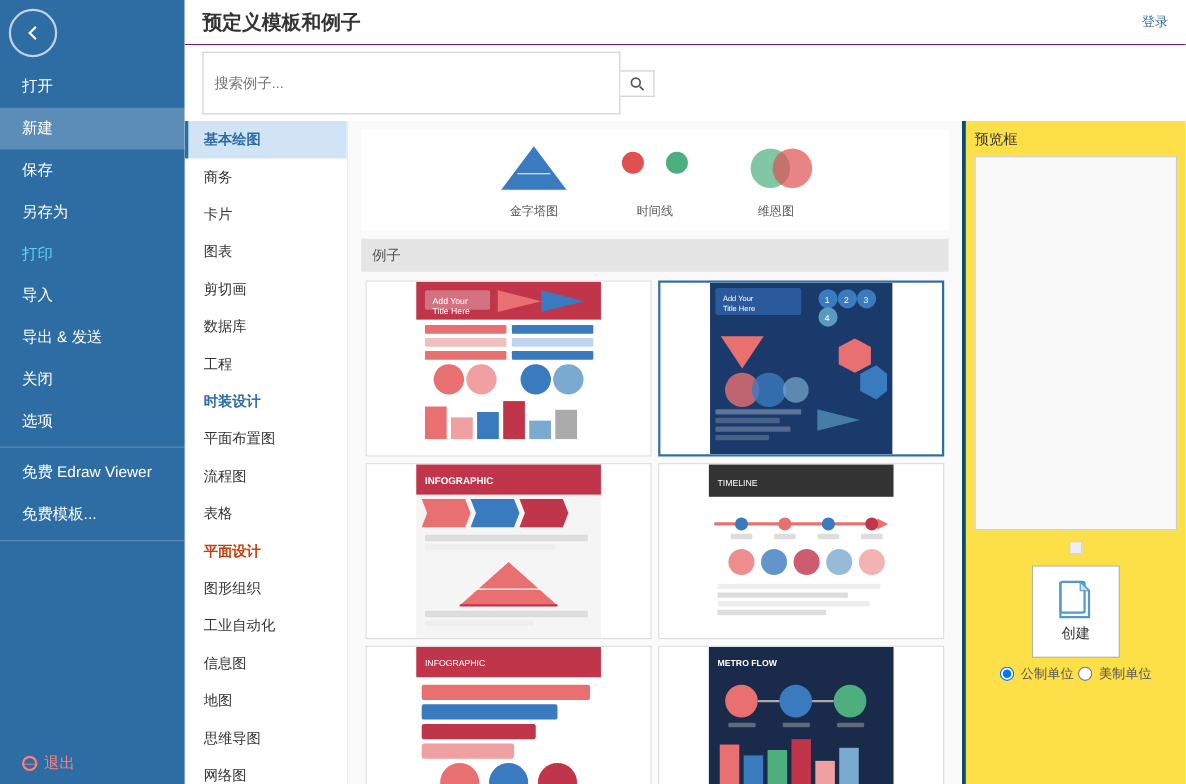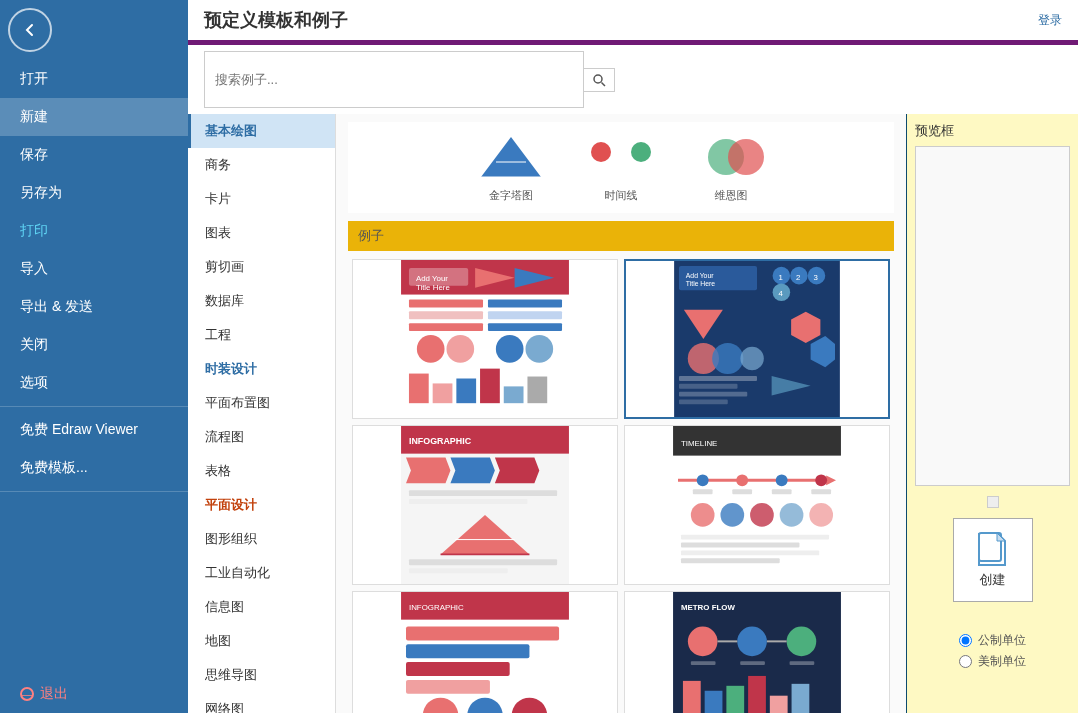--- a/index.html
+++ b/index.html
@@ -1,20 +1,20 @@
 <!DOCTYPE html>
 <html><head>
   <meta charset="utf-8">
   <style>
     * { box-sizing: border-box; margin: 0; padding: 0; }
     body { font-family: "Microsoft YaHei", "SimHei", sans-serif; font-size: 13px; display: flex; height: 713px; width: 1078px; overflow: hidden; background: #f0f0f0; }
 
     
     #sidebar {
-      width: 188px;
+      width: 168px;
       background: #2e6da4;
       color: white;
       display: flex;
       flex-direction: column;
       flex-shrink: 0;
       height: 100%;
     }
     #sidebar .back-btn {
       width: 44px; height: 44px;
       margin: 8px;
@@ -46,21 +46,21 @@
       height: 100%;
     }
 
     
     #topbar {
       display: flex;
       align-items: center;
       justify-content: space-between;
       padding: 8px 16px;
       background: white;
-      border-bottom: 5px solid #701a75;
+      border-bottom: 1px solid #701a75;
     }
     #topbar h1 { font-size: 18px; font-weight: bold; color: #333; }
     #topbar .login-link { color: #2e6da4; cursor: pointer; font-size: 12px; }
 
     
     #searchbar {
       display: flex;
       align-items: center;
       padding: 6px 16px;
       background: white;
@@ -124,21 +124,21 @@
       background: white;
       margin-bottom: 8px;
     }
     .top-thumb-item {
       display: flex; flex-direction: column; align-items: center; gap: 6px;
       font-size: 12px; color: #555; cursor: pointer;
     }
 
     
     .section-label {
-      background: #eab308;
+      background: #e5e5e5;
       padding: 6px 10px;
       font-size: 13px;
       color: #555;
       margin-bottom: 8px;
       font-weight: normal;
     }
 
     .templates-grid {
       display: grid;
       grid-template-columns: repeat(2, 1fr);
@@ -151,23 +151,23 @@
       border: 1px solid #ddd;
       cursor: pointer;
       overflow: hidden;
       height: 160px;
       display: flex; align-items: center; justify-content: center;
     }
     .template-card.selected { border: 2px solid #2e6da4; }
 
     
     #preview-panel {
-      width: 172px;
-      border-left: 1px solid #0c4a6e;
-      background: #fef9c3;
+      width: 204px;
+      border-left: 4px solid #0c4a6e;
+      background: #fde047;
       display: flex;
       flex-direction: column;
       padding: 8px;
       flex-shrink: 0;
     }
     #preview-panel .preview-label {
       font-size: 13px; color: #333; margin-bottom: 6px;
     }
     #preview-panel .preview-box {
       border: 1px solid #ccc;
@@ -184,21 +184,21 @@
     #preview-panel .create-btn {
       border: 1px solid #aaa;
       padding: 12px 16px;
       display: flex; flex-direction: column; align-items: center; gap: 4px;
       cursor: pointer;
       background: white;
       width: 80px;
     }
     .create-label { font-size: 13px; color: #333; }
 
-    .radio-group { display: flex; flex-direction: column; gap: 4px; margin-top: 24px; }
+    .radio-group { display: flex; flex-direction: row; gap: 4px; margin-top: 0; }
     .radio-item { display: flex; align-items: center; gap: 6px; font-size: 12px; color: #555; cursor: pointer; }
 
     
     ::-webkit-scrollbar { width: 8px; }
     ::-webkit-scrollbar-track { background: #f0f0f0; }
     ::-webkit-scrollbar-thumb { background: #bbb; border-radius: 4px; }
   </style>
 </head>
 <body>
 

